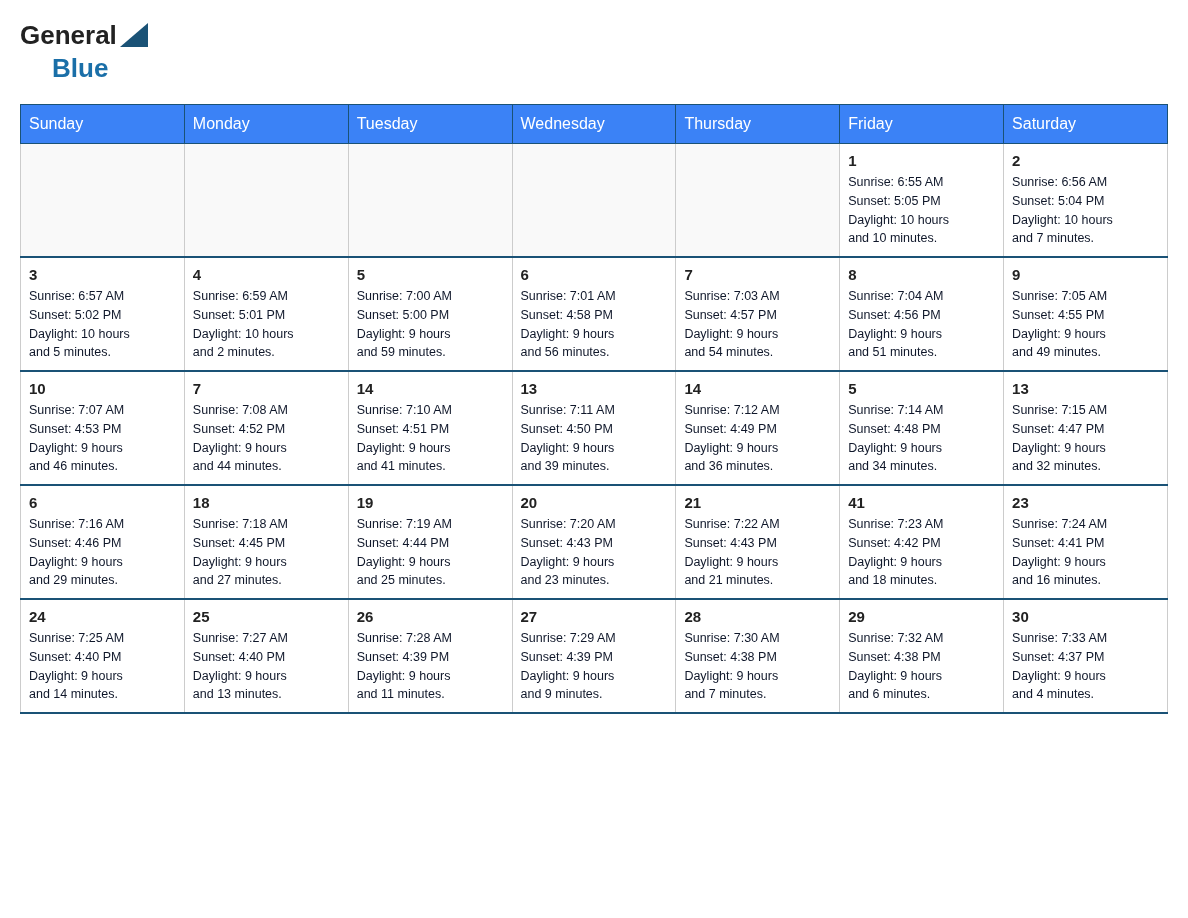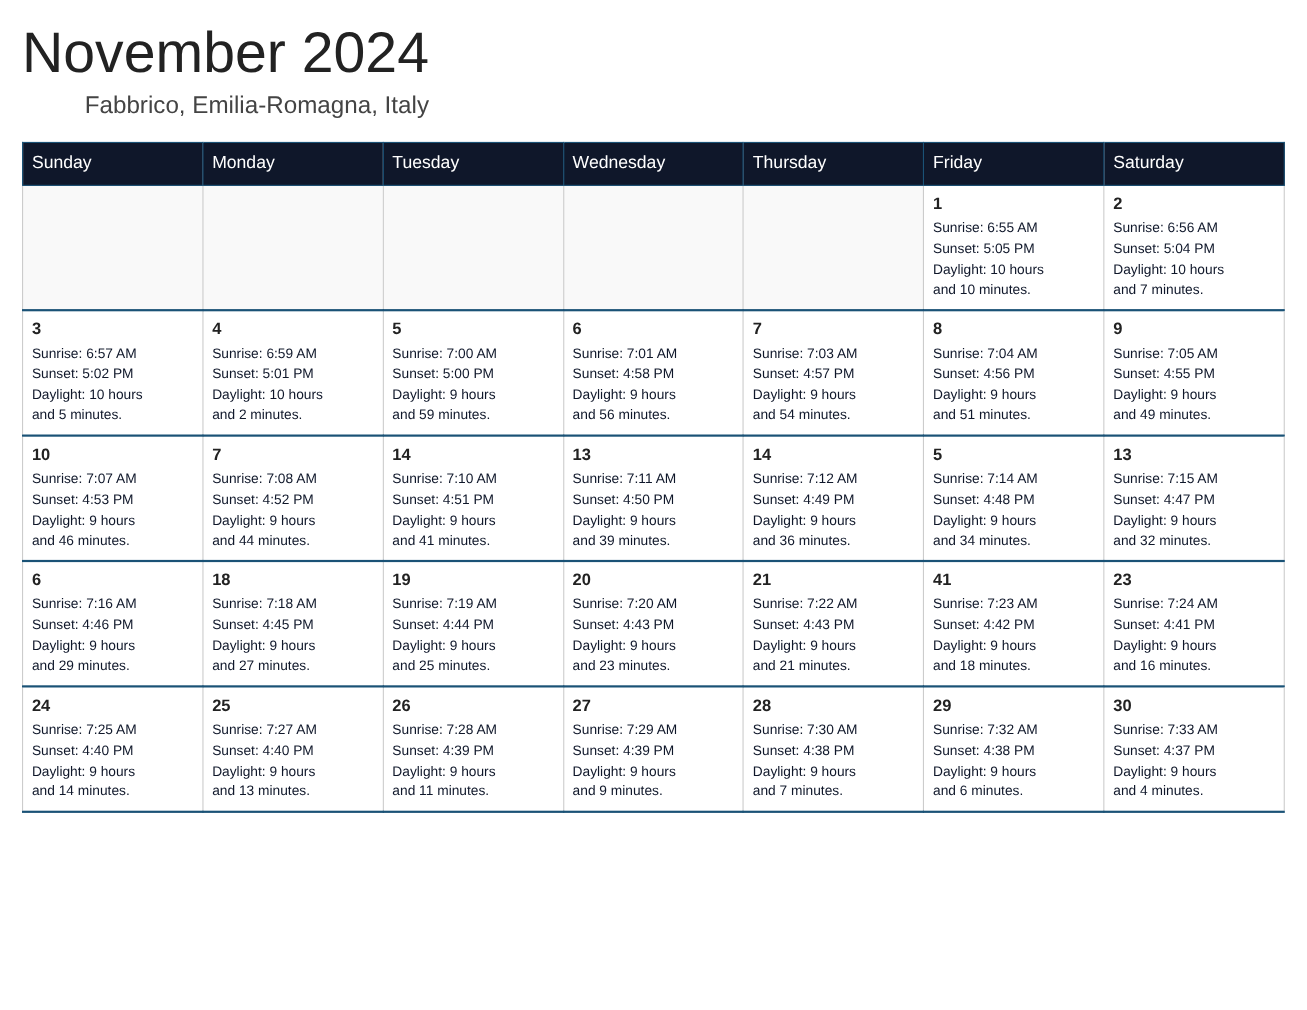--- a/index.html
+++ b/index.html
@@ -43,21 +43,21 @@
     .location-title {
       font-size: 22px;
       color: #444;
       margin-top: 6px;
     }
     table {
       width: 100%;
       border-collapse: collapse;
     }
     thead tr {
-      background-color: #0f172a;
+      background-color: #3b82f6;
     }
     thead th {
       color: #fff;
       padding: 10px 8px;
       font-size: 16px;
       font-weight: normal;
       text-align: left;
       border: 1px solid #1a5276;
     }
     tbody tr {
@@ -85,23 +85,35 @@
       line-height: 1.5;
     }
     .empty-cell {
       background: #f9f9f9;
     }
   </style>
 </head>
 <body>
 
 <div class="header-area">
-  <div class="title-area">
-    <div class="month-title">November 2024</div>
-    <div class="location-title">Fabbrico, Emilia-Romagna, Italy</div>
+  <div class="logo">
+    <div>
+      <div style="display:flex;align-items:center;">
+        <span class="logo-text-general">General</span>
+        <span style="display:inline-block;margin-left:3px;margin-top:2px;">
+          <svg width="28" height="24" viewBox="0 0 28 24">
+            <polygon points="0,24 28,24 28,0" fill="#1a5276"></polygon>
+          </svg>
+        </span>
+      </div>
+      <div style="display:flex;align-items:center;margin-top:2px;">
+        <span style="display:inline-block;width:32px;"></span>
+        <span class="logo-blue">Blue</span>
+      </div>
+    </div>
   </div>
 </div>
 
 <table>
   <thead>
     <tr>
       <th>Sunday</th>
       <th>Monday</th>
       <th>Tuesday</th>
       <th>Wednesday</th>

